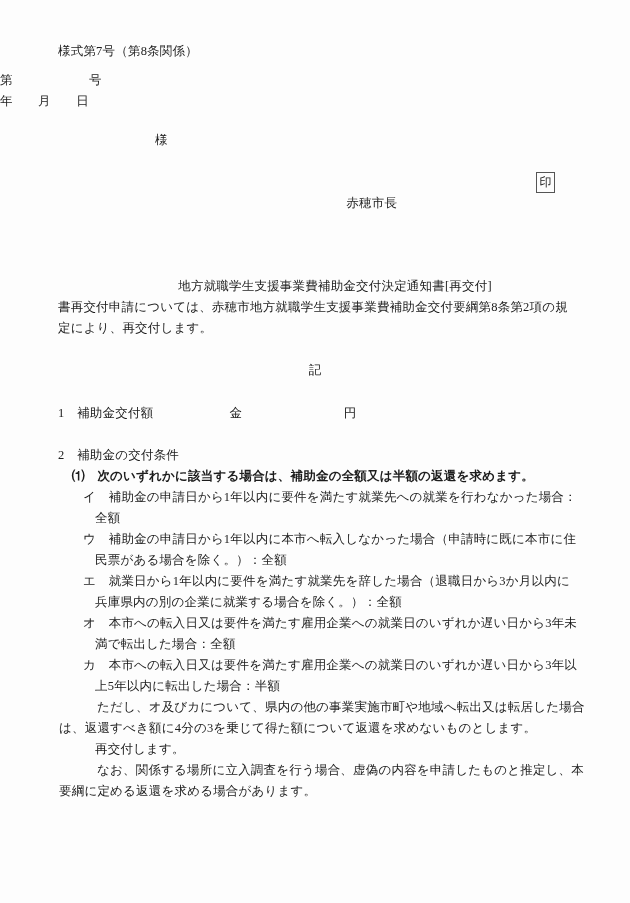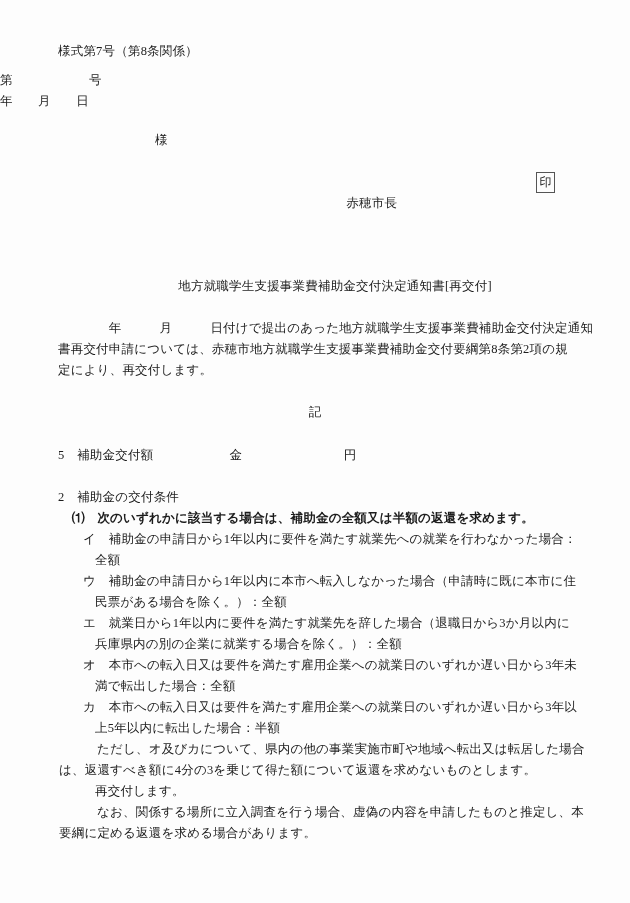--- a/index.html
+++ b/index.html
@@ -50,28 +50,27 @@
   <div class="ln addr mt18">様</div>
 
   <div class="ln sender mt21">
     <span>赤穂市長</span>
     <span class="seal">印</span>
   </div>
 
   <div class="ln center mt20">地方就職学生支援事業費補助金交付決定通知書[再交付]</div>
 
   <div>
-    <div class="ln l0 mt21">　　　　年　　　月　　　日付けで提出のあった地方就職学生支援事業費補助金交付決定通知</div>
     <div class="ln l0">書再交付申請については、赤穂市地方就職学生支援事業費補助金交付要綱第8条第2項の規</div>
     <div class="ln l0">定により、再交付します。</div>
   </div>
 
   <div class="ln center mt21">記</div>
 
-  <div class="ln l0 mt22">5　補助金交付額　　　　　　金　　　　　　　　円</div>
+  <div class="ln l0 mt22">1　補助金交付額　　　　　　金　　　　　　　　円</div>
 
   <div class="ln l0 mt21">2　補助金の交付条件</div>
 
   <div class="ln num">⑴　次のいずれかに該当する場合は、補助金の全額又は半額の返還を求めます。</div>
 
   <div>
     <div class="ln item">イ　補助金の申請日から1年以内に要件を満たす就業先への就業を行わなかった場合：</div>
     <div class="ln cont">全額</div>
     <div class="ln item">ウ　補助金の申請日から1年以内に本市へ転入しなかった場合（申請時に既に本市に住</div>
     <div class="ln cont">民票がある場合を除く。）：全額</div>

